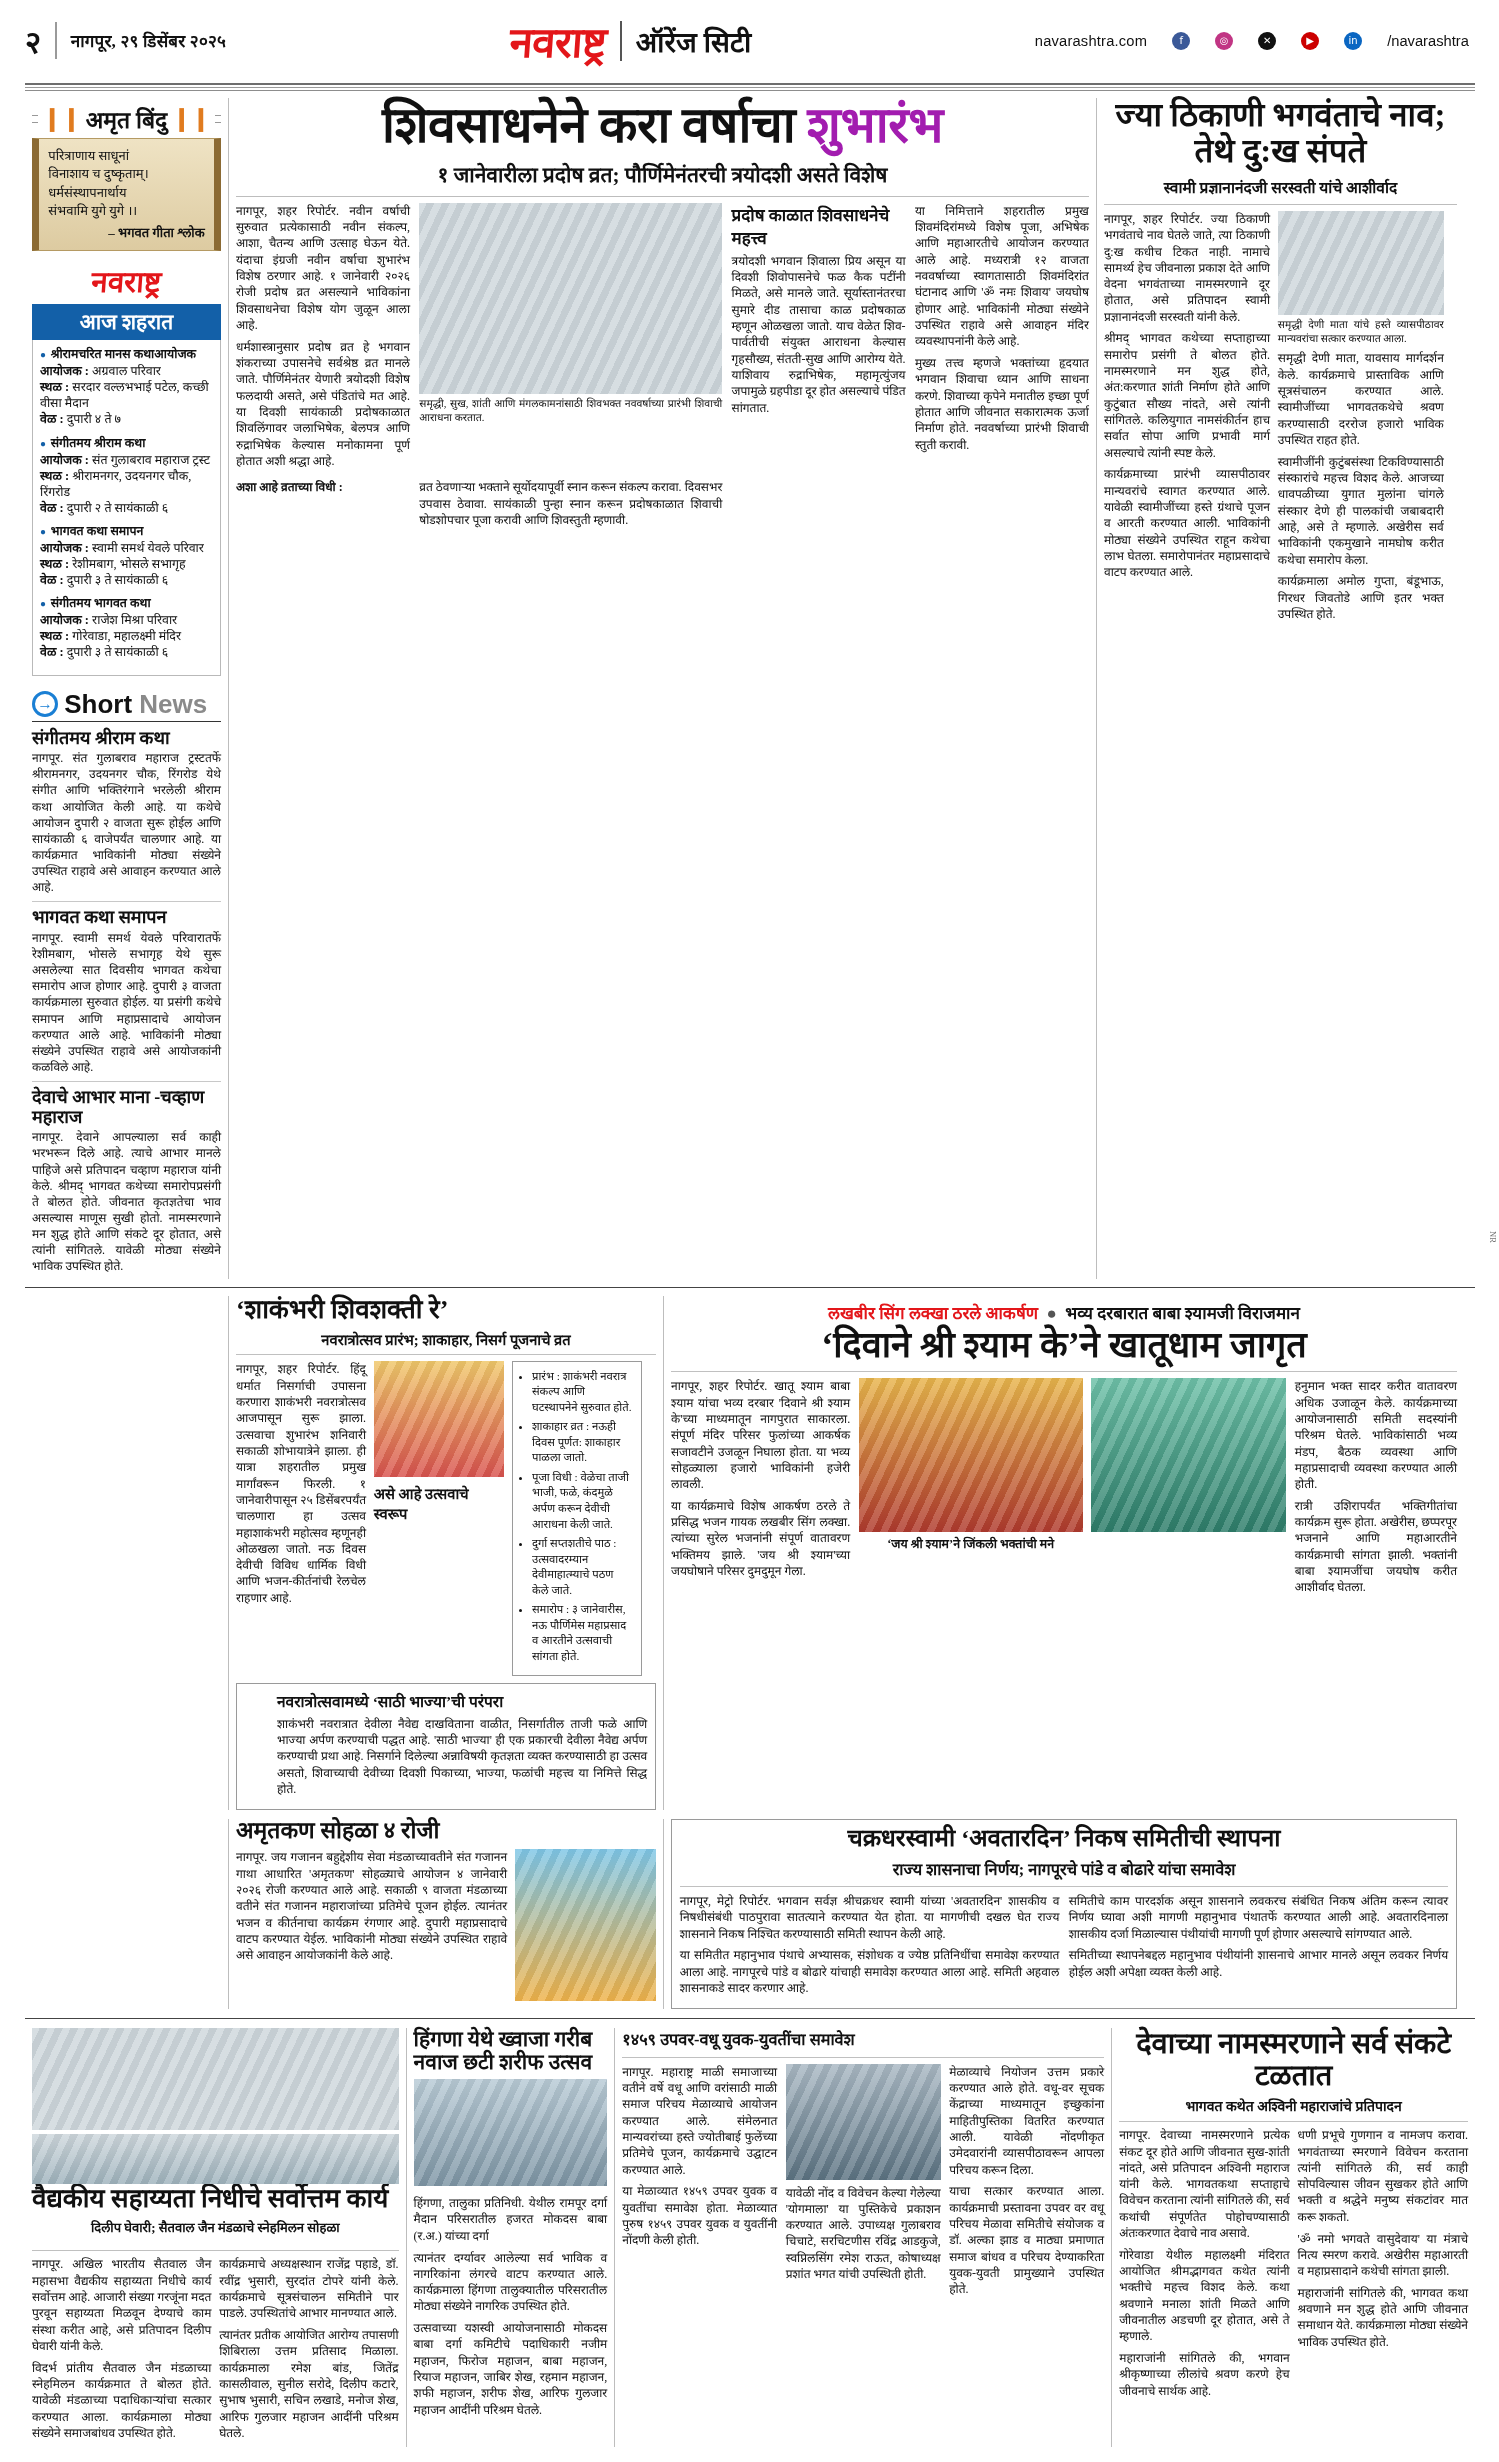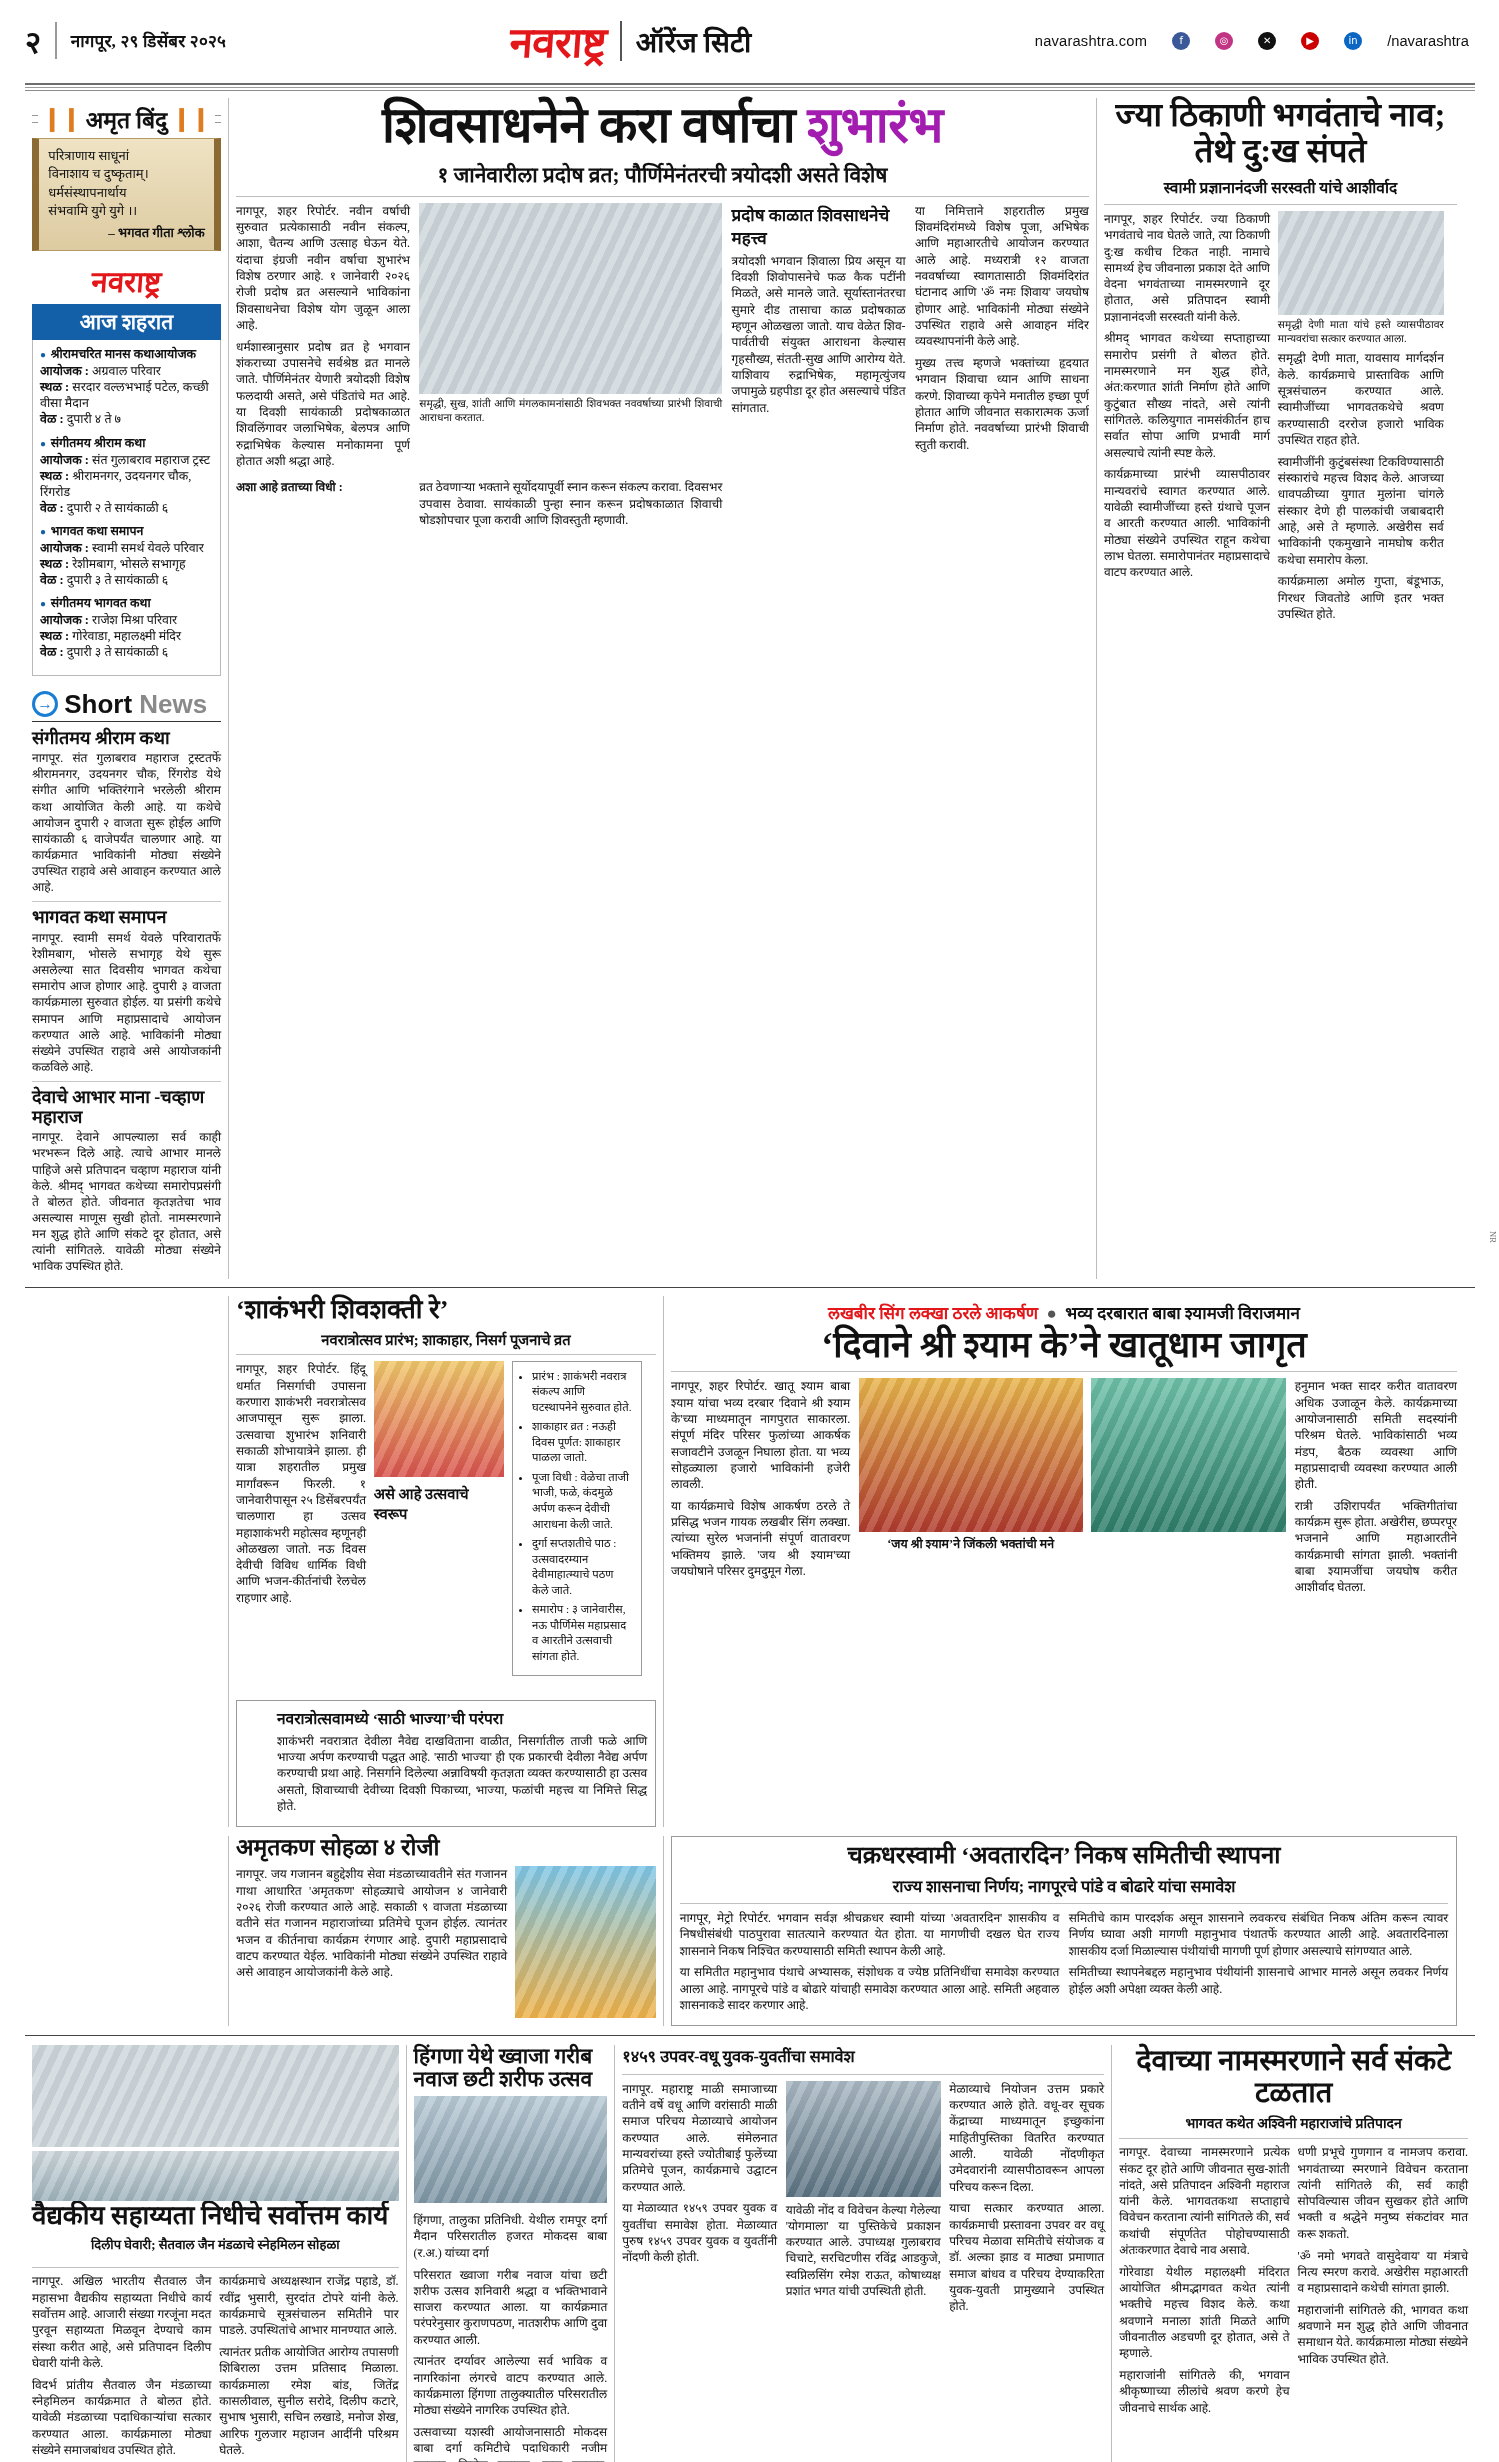--- a/index.html
+++ b/index.html
@@ -291,21 +291,21 @@
         <div style="width:130px;" class="framed">
           <ul class="bullet-list" style="padding-left:11.6px;margin:0;">
             <li>प्रारंभ : शाकंभरी नवरात्र संकल्प आणि घटस्थापनेने सुरुवात होते.</li>
             <li>शाकाहार व्रत : नऊही दिवस पूर्णत: शाकाहार पाळला जातो.</li>
             <li>पूजा विधी : वेळेचा ताजी भाजी, फळे, कंदमुळे अर्पण करून देवीची आराधना केली जाते.</li>
             <li>दुर्गा सप्तशतीचे पाठ : उत्सवादरम्यान देवीमाहात्म्याचे पठण केले जाते.</li>
             <li>समारोप : ३ जानेवारीस, नऊ पौर्णिमेस महाप्रसाद व आरतीने उत्सवाची सांगता होते.</li>
           </ul>
         </div>
       </div>
-      <div class="framed" style="margin-top:24px;padding-left:40px;">
+      <div class="framed" style="margin-top:7px;padding-left:40px;">
         <div class="boxhd" style="font-size:15.5px;">नवरात्रोत्सवामध्ये ‘साठी भाज्या’ची परंपरा</div>
         <p class="bodytext">शाकंभरी नवरात्रात देवीला नैवेद्य दाखविताना वाळीत, निसर्गातील ताजी फळे आणि भाज्या अर्पण करण्याची पद्धत आहे. 'साठी भाज्या' ही एक प्रकारची देवीला नैवेद्य अर्पण करण्याची प्रथा आहे. निसर्गाने दिलेल्या अन्नाविषयी कृतज्ञता व्यक्त करण्यासाठी हा उत्सव असतो, शिवाच्याची देवीच्या दिवशी पिकाच्या, भाज्या, फळांची महत्त्व या निमित्ते सिद्ध होते.</p>
       </div>
     </div>
 
     <div class="col vline" style="width:801px;">
       <div class="kicker">
         <span class="red">लखबीर सिंग लक्खा ठरले आकर्षण</span>
         <span class="dot">&nbsp;●&nbsp;</span>
         <span>भव्य दरबारात बाबा श्यामजी विराजमान</span>
@@ -382,21 +382,20 @@
           <p class="bodytext">त्यानंतर प्रतीक आयोजित आरोग्य तपासणी शिबिराला उत्तम प्रतिसाद मिळाला. कार्यक्रमाला रमेश बांड, जितेंद्र कासलीवाल, सुनील सरोदे, दिलीप कटारे, सुभाष भुसारी, सचिन लखाडे, मनोज शेख, आरिफ गुलजार महाजन आदींनी परिश्रम घेतले.</p>
         </div>
       </div>
 
     </div>
 
     <div class="col vline" style="width:211px;">
       <h3 style="font-size:21px;">हिंगणा येथे ख्वाजा गरीब नवाज छटी शरीफ उत्सव</h3>
       <div class="photo" style="height:107px;margin-top:5.4px;background:linear-gradient(180deg,#b9cbd6,#7e96a5);"></div>
       <p class="bodytext" style="margin-top:9px;">हिंगणा, तालुका प्रतिनिधी. येथील रामपूर दर्गा मैदान परिसरातील हजरत मोकदस बाबा (र.अ.) यांच्या दर्गा</p>
-      <p class="bodytext">परिसरात ख्वाजा गरीब नवाज यांचा छटी शरीफ उत्सव शनिवारी श्रद्धा व भक्तिभावाने साजरा करण्यात आला. या कार्यक्रमात परंपरेनुसार कुराणपठण, नातशरीफ आणि दुवा करण्यात आली.</p>
       <p class="bodytext">त्यानंतर दर्ग्यावर आलेल्या सर्व भाविक व नागरिकांना लंगरचे वाटप करण्यात आले. कार्यक्रमाला हिंगणा तालुक्यातील परिसरातील मोठ्या संख्येने नागरिक उपस्थित होते.</p>
       <p class="bodytext">उत्सवाच्या यशस्वी आयोजनासाठी मोकदस बाबा दर्गा कमिटीचे पदाधिकारी नजीम महाजन, फिरोज महाजन, बाबा महाजन, रियाज महाजन, जाबिर शेख, रहमान महाजन, शफी महाजन, शरीफ शेख, आरिफ गुलजार महाजन आदींनी परिश्रम घेतले.</p>
     </div>
 
     <div class="col vline" style="width:500px;">
       <div style="font-size:16.3px;font-weight:700;">१४५९ उपवर-वधू युवक-युवतींचा समावेश</div>
       <div style="border-bottom:0.8px solid #c0c0c0;margin:6.2px 0;"></div>
       <div style="display:flex;gap:8.5px;">
         <div style="width:155px;">
           <p class="bodytext">नागपूर. महाराष्ट्र माळी समाजाच्या वतीने वर्षे वधू आणि वरांसाठी माळी समाज परिचय मेळाव्याचे आयोजन करण्यात आले. संमेलनात मान्यवरांच्या हस्ते ज्योतीबाई फुलेंच्या प्रतिमेचे पूजन, कार्यक्रमाचे उद्घाटन करण्यात आले.</p>

